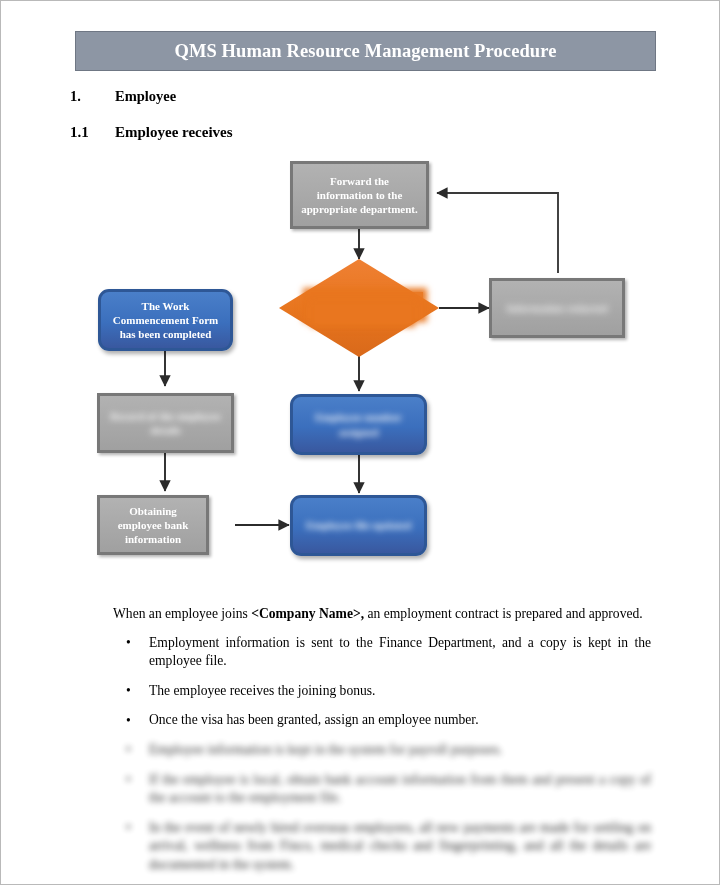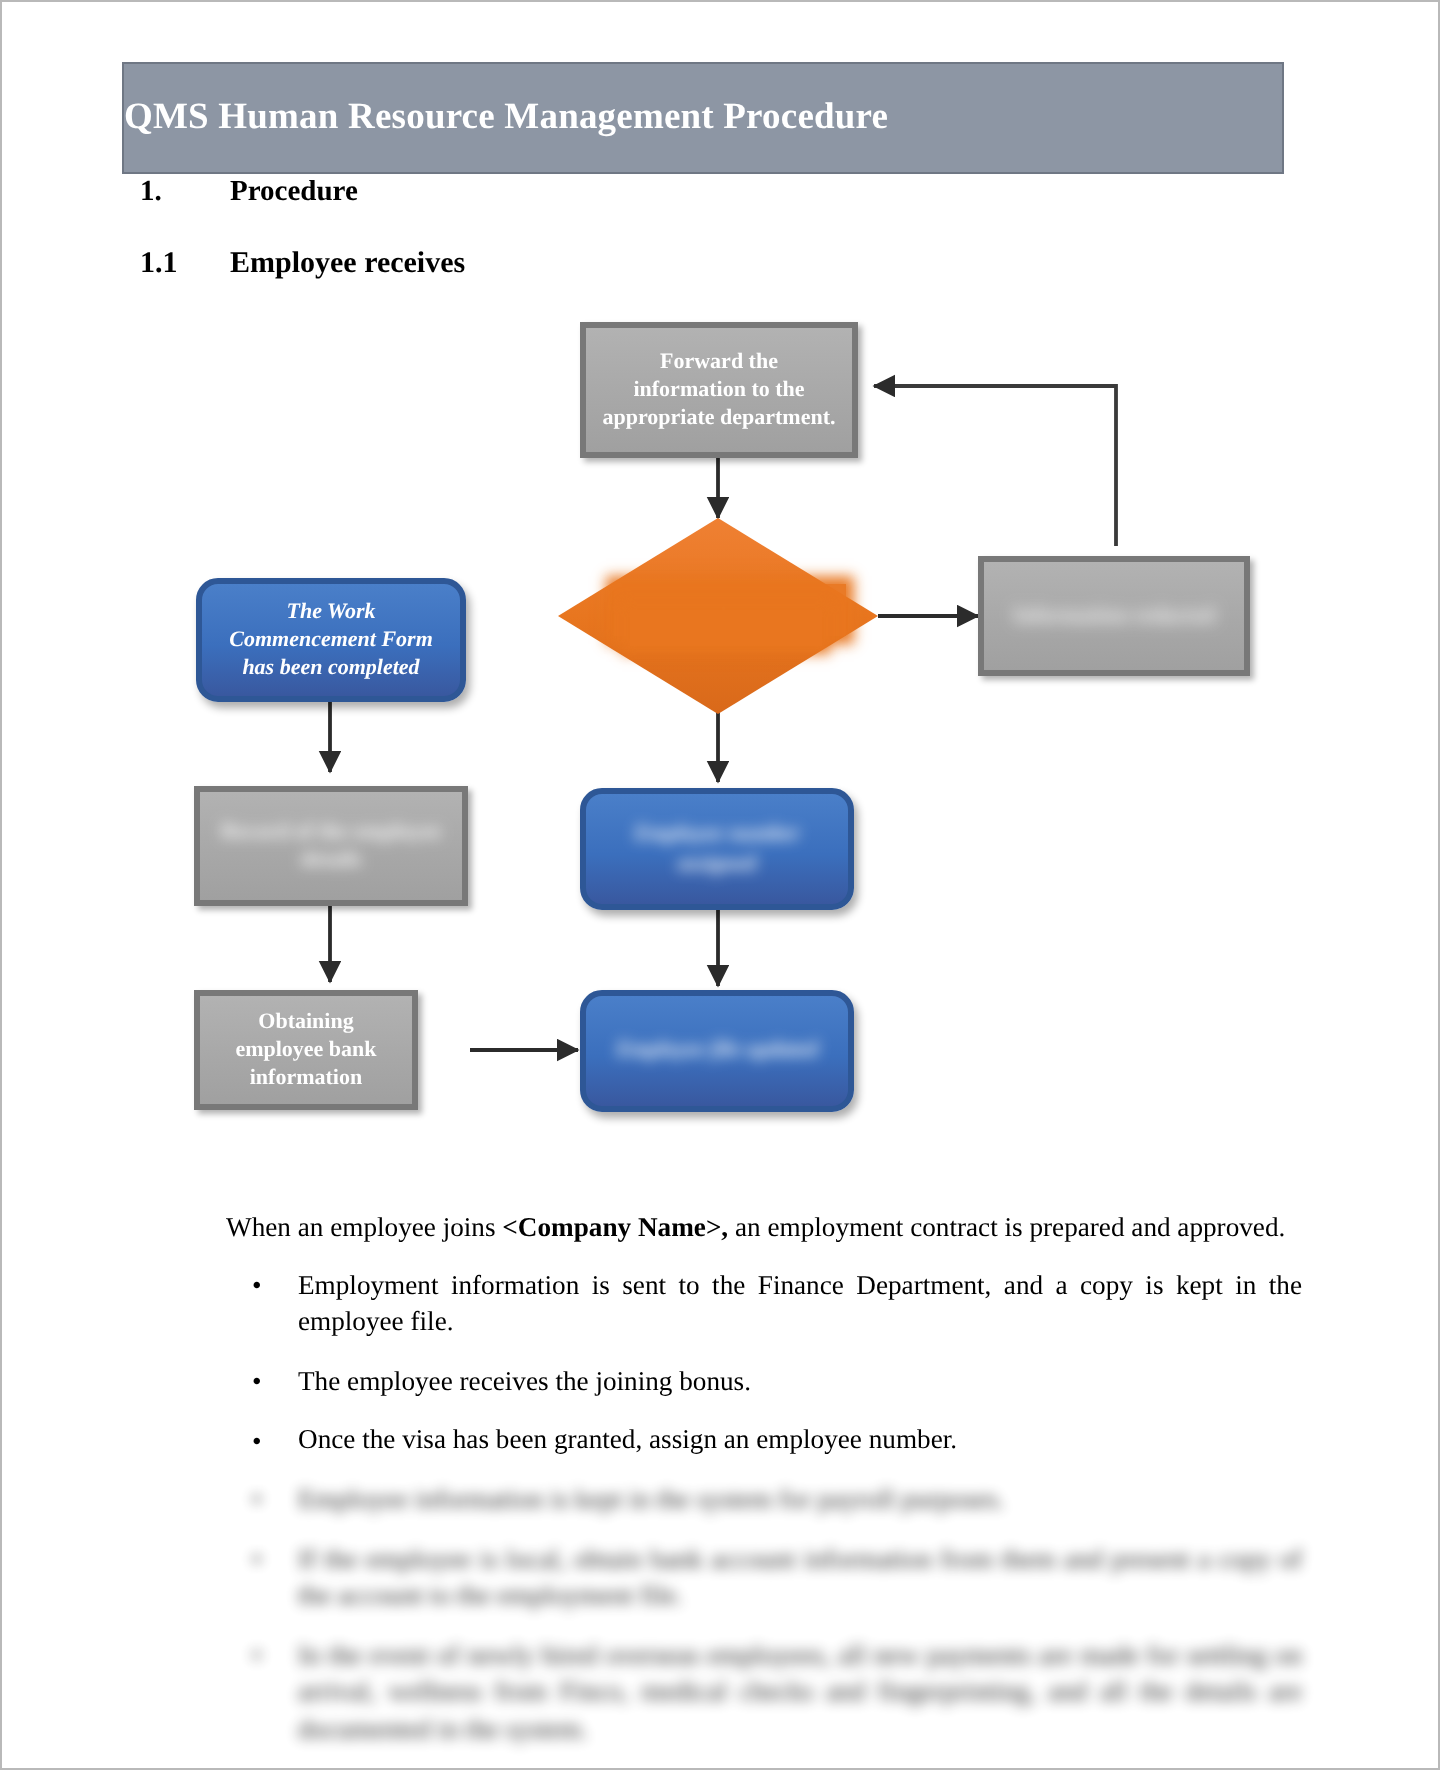--- a/index.html
+++ b/index.html
@@ -21,30 +21,30 @@
     width: 720px;
     height: 885px;
     background: #ffffff;
     box-sizing: border-box;
     border: 1px solid #b9b9b9;
   }
 
   
   #title-banner {
     position: absolute;
-    left: 60px;
+    left: 74px;
     top: 30px;
     width: 581px;
-    height: 56px;
+    height: 40px;
     background: #8d96a4;
     border: 1px solid #6f7784;
     box-sizing: border-box;
     display: flex;
     align-items: center;
-    justify-content: flex-start;
+    justify-content: center;
   }
   #title-banner .title-text {
     color: #ffffff;
     font-family: "Liberation Serif", serif;
     font-weight: bold;
     font-size: 18.5px;
     letter-spacing: 0.1px;
     white-space: nowrap;
   }
 
@@ -97,21 +97,20 @@
   .node-gray {
     background: linear-gradient(180deg, #b2b2b2 0%, #a8a8a8 55%, #a0a0a0 100%);
     border: 3px solid #787878;
     box-shadow: 2px 2px 3px rgba(0,0,0,0.30);
   }
   .node-blue {
     background: linear-gradient(180deg, #4a7fc9 0%, #3b6fbd 55%, #39589f 100%);
     border: 3px solid #2e5796;
     border-radius: 11px;
     box-shadow: 2px 3px 4px rgba(0,0,0,0.32);
-    font-style: italic;
   }
 
   
   #node-decision {
     position: absolute;
     width: 160px;
     height: 98px;
   }
   #node-decision .diamond-shape {
     position: absolute;
@@ -200,21 +199,21 @@
 <body>
 
 <div id="page">
 
   <div id="title-banner">
     <span class="title-text">QMS Human Resource Management Procedure</span>
   </div>
 
   <div class="heading-row" id="heading-1">
     <span class="heading-num">1.</span>
-    <span class="heading-label">Procedure</span>
+    <span class="heading-label">Employee</span>
   </div>
 
   <div class="heading-row" id="heading-1-1">
     <span class="heading-num">1.1</span>
     <span class="heading-label">Employee receives</span>
   </div>
 
   <div id="flowchart">
 
     <svg id="flow-svg" width="720" height="885">

